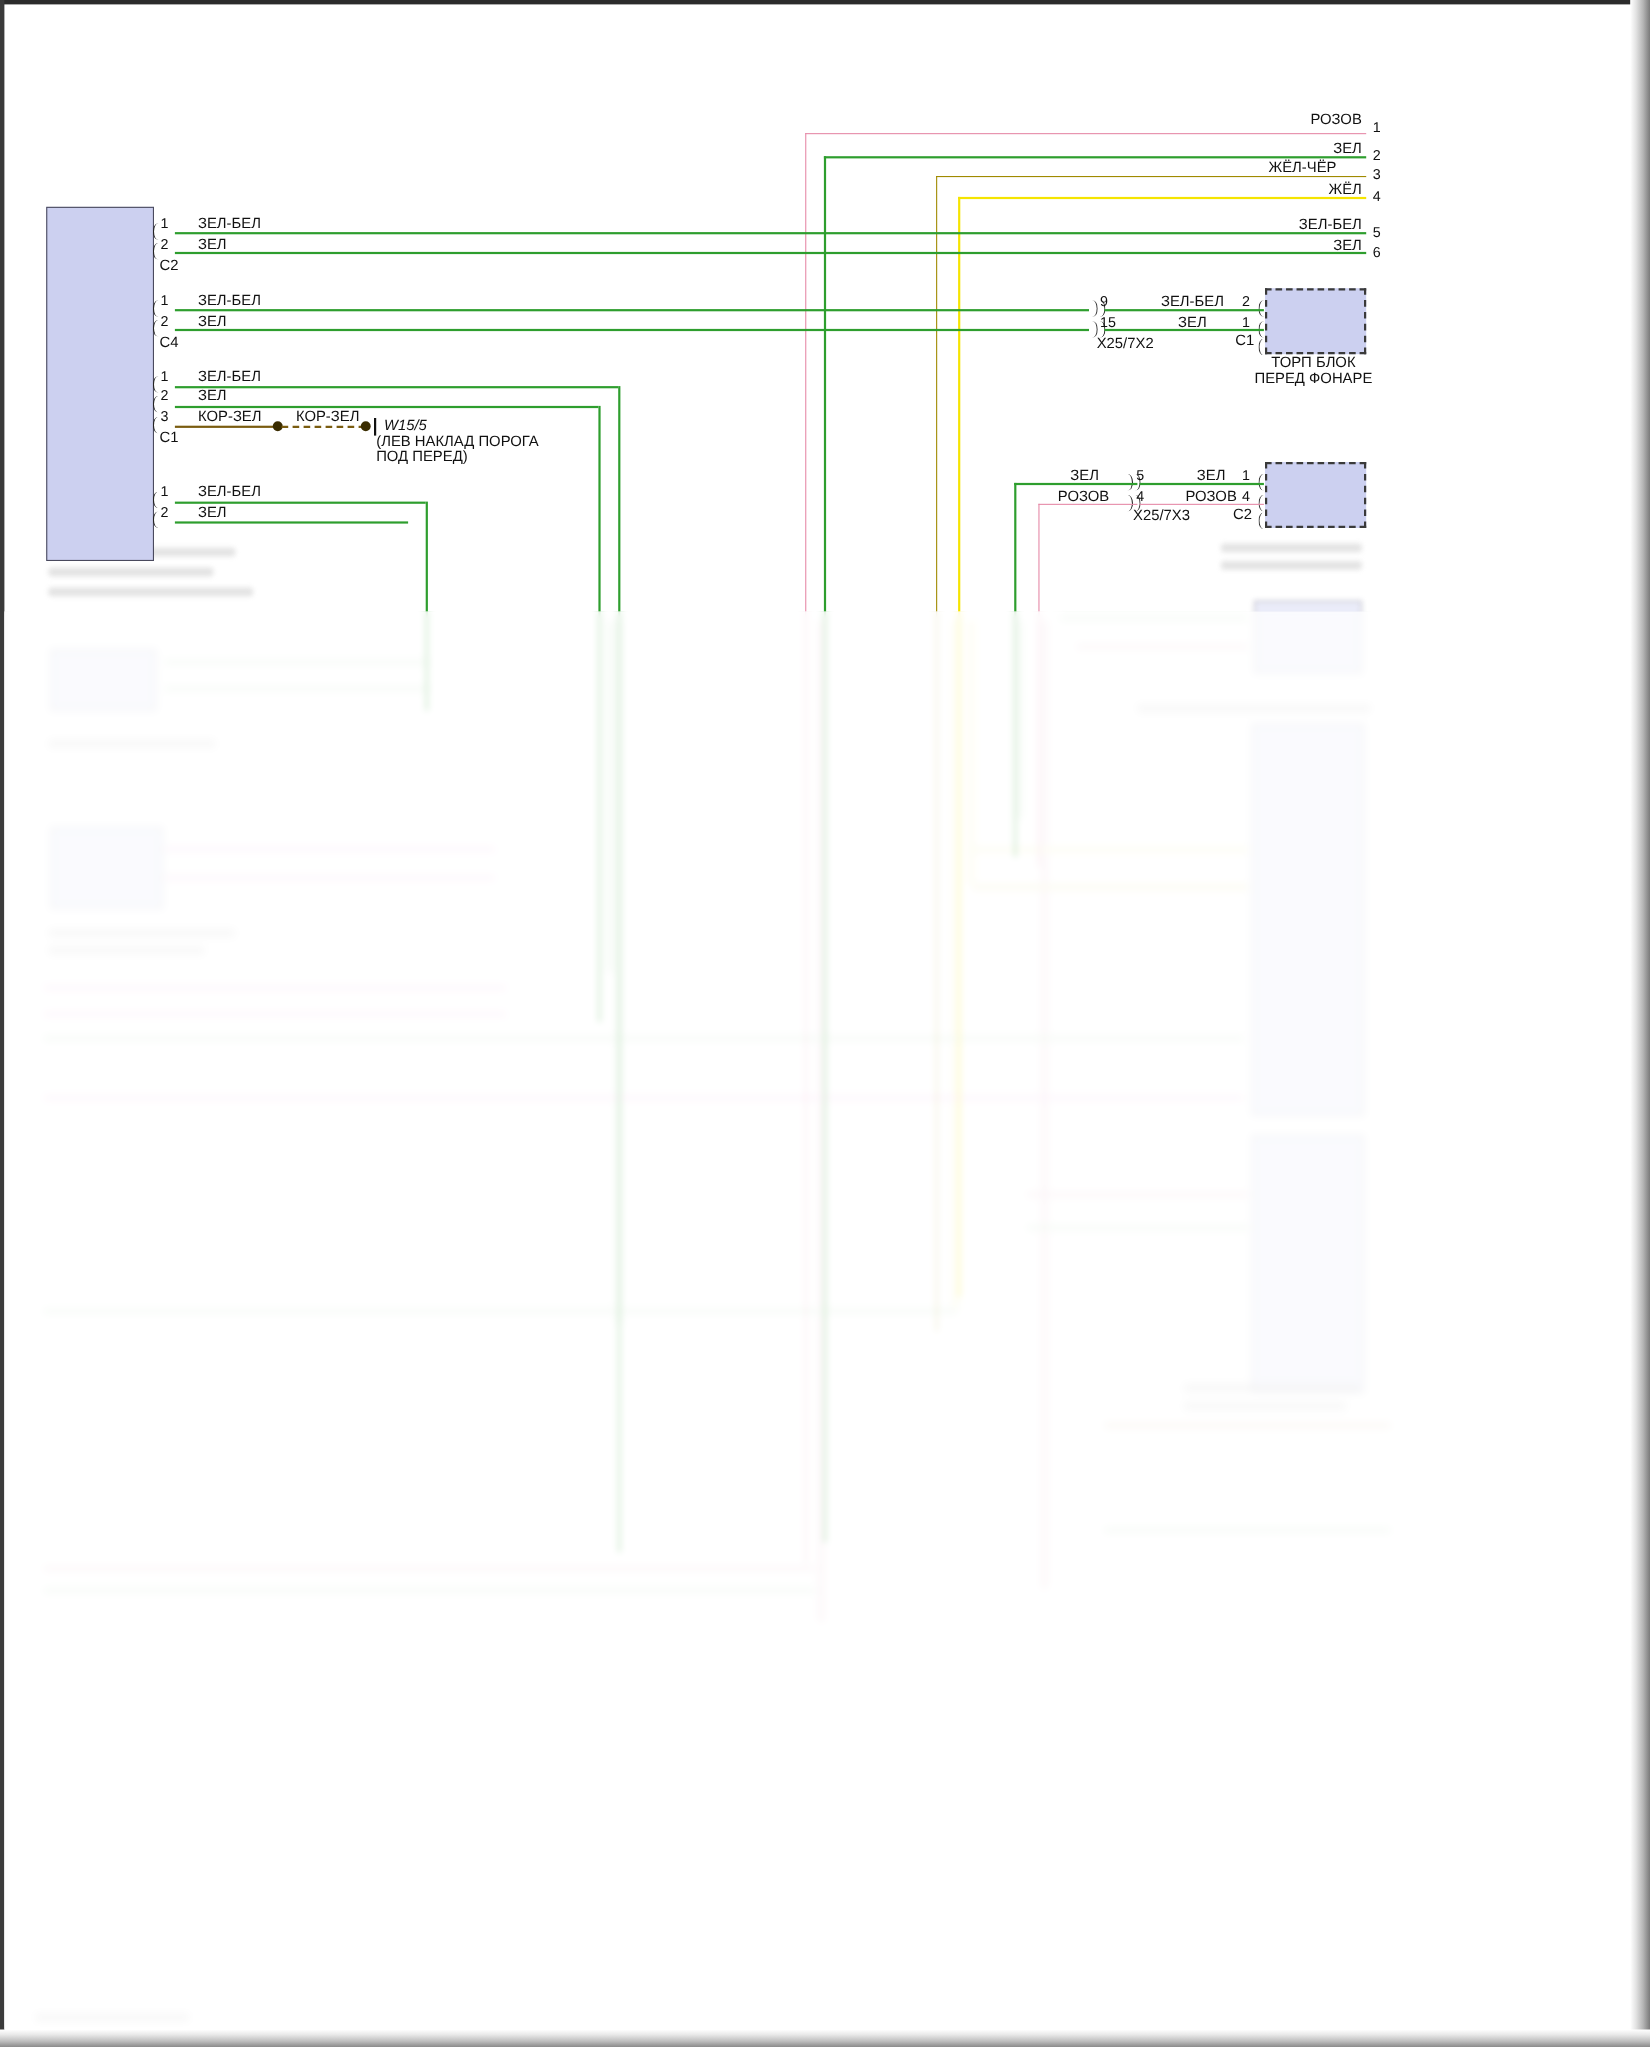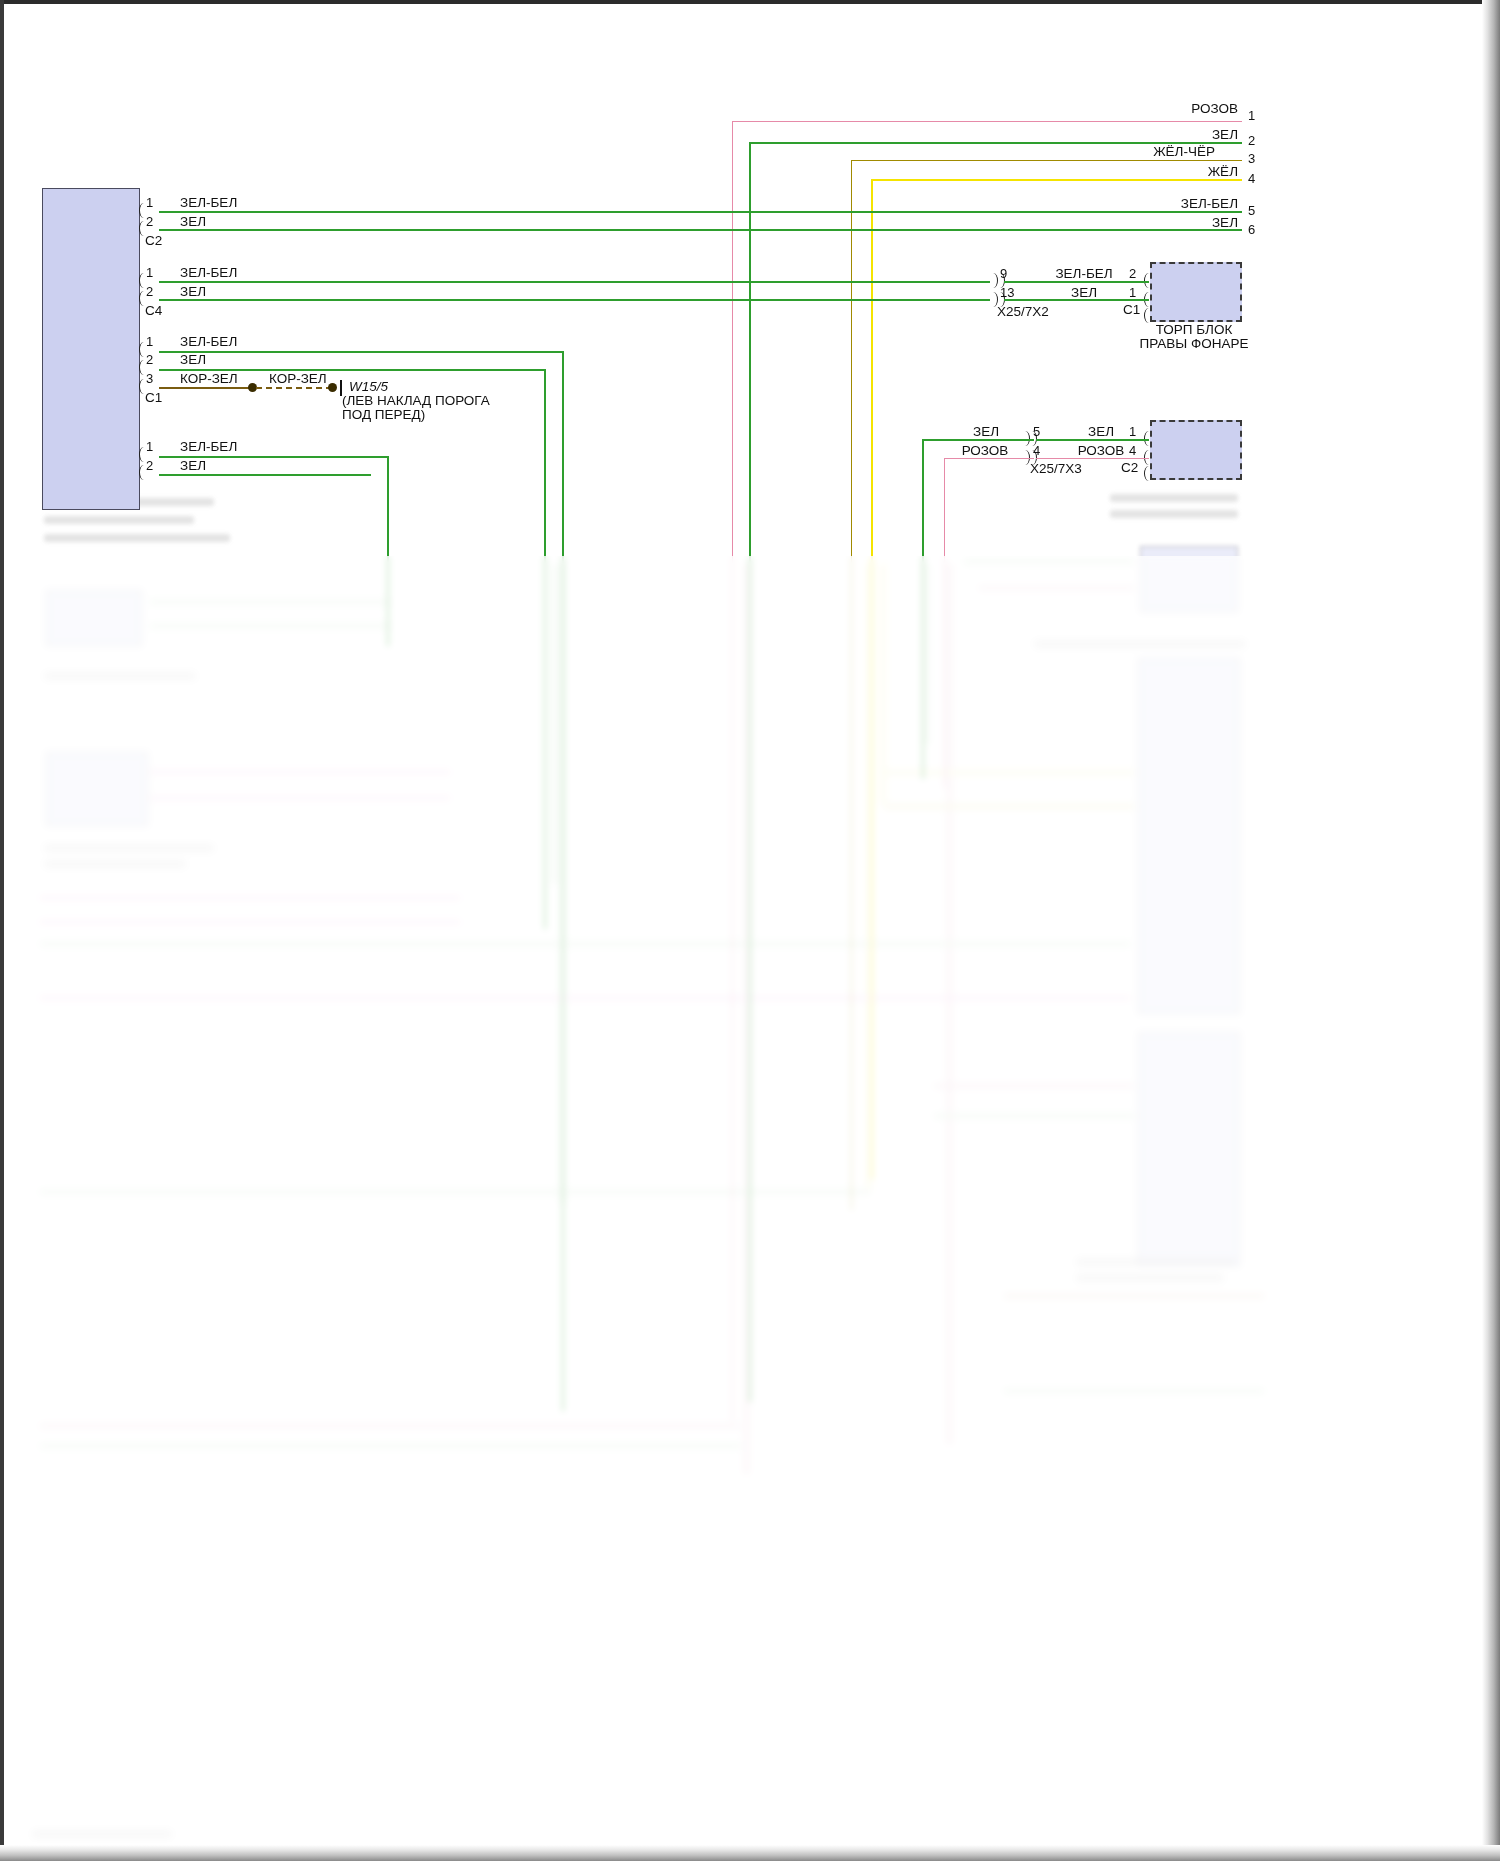--- a/index.html
+++ b/index.html
@@ -231,40 +231,40 @@
     <div class="wire h" style="left:155px;top:452px;width:228px;border-top-color:#2e9e2e;"></div>
     <div class="wire v" style="left:383px;top:452px;height:190px;border-left-color:#2e9e2e;"></div>
     <div class="wire h" style="left:155px;top:470px;width:212px;border-top-color:#2e9e2e;"></div>
 
     <div class="brace" style="left:986px;top:269px;"></div>
     <div class="brace" style="left:993px;top:269px;"></div>
     <div class="brace" style="left:986px;top:288px;"></div>
     <div class="brace" style="left:993px;top:288px;"></div>
 
     <div class="num" style="left:996px;top:263px;">9</div>
-    <div class="num" style="left:996px;top:282px;">13</div>
+    <div class="num" style="left:996px;top:282px;">15</div>
     <div class="lbl" style="left:993px;top:301px;">X25/7X2</div>
 
     <div class="lbl c" style="left:1010px;top:263px;width:140px;">ЗЕЛ-БЕЛ</div>
     <div class="lbl c" style="left:1010px;top:282px;width:140px;">ЗЕЛ</div>
 
     <div class="num" style="left:1125px;top:263px;">2</div>
     <div class="num" style="left:1125px;top:282px;">1</div>
     <div class="lbl" style="left:1119px;top:299px;">C1</div>
 
     <div class="brace-l" style="left:1139px;top:269px;"></div>
     <div class="brace-l" style="left:1139px;top:288px;"></div>
     <div class="brace-l" style="left:1139px;top:304px;"></div>
 
     <div class="wire h" style="left:1000px;top:277px;width:145px;border-top-color:#2e9e2e;"></div>
     <div class="wire h" style="left:1000px;top:295px;width:145px;border-top-color:#2e9e2e;"></div>
 
     <div class="block dashed" style="left:1146px;top:258px;width:88px;height:56px;"></div>
     <div class="cap" style="left:1116px;top:318px;width:148px;">ТОРП БЛОК</div>
-    <div class="cap" style="left:1116px;top:332px;width:148px;">ПРАВЫ ФОНАРЕ</div>
+    <div class="cap" style="left:1116px;top:332px;width:148px;">ПЕРЕД ФОНАРЕ</div>
 
     <div class="brace" style="left:1018px;top:427px;"></div>
     <div class="brace" style="left:1025px;top:427px;"></div>
     <div class="brace" style="left:1018px;top:446px;"></div>
     <div class="brace" style="left:1025px;top:446px;"></div>
 
     <div class="num" style="left:1029px;top:421px;">5</div>
     <div class="num" style="left:1029px;top:440px;">4</div>
     <div class="lbl" style="left:1026px;top:458px;">X25/7X3</div>
 

